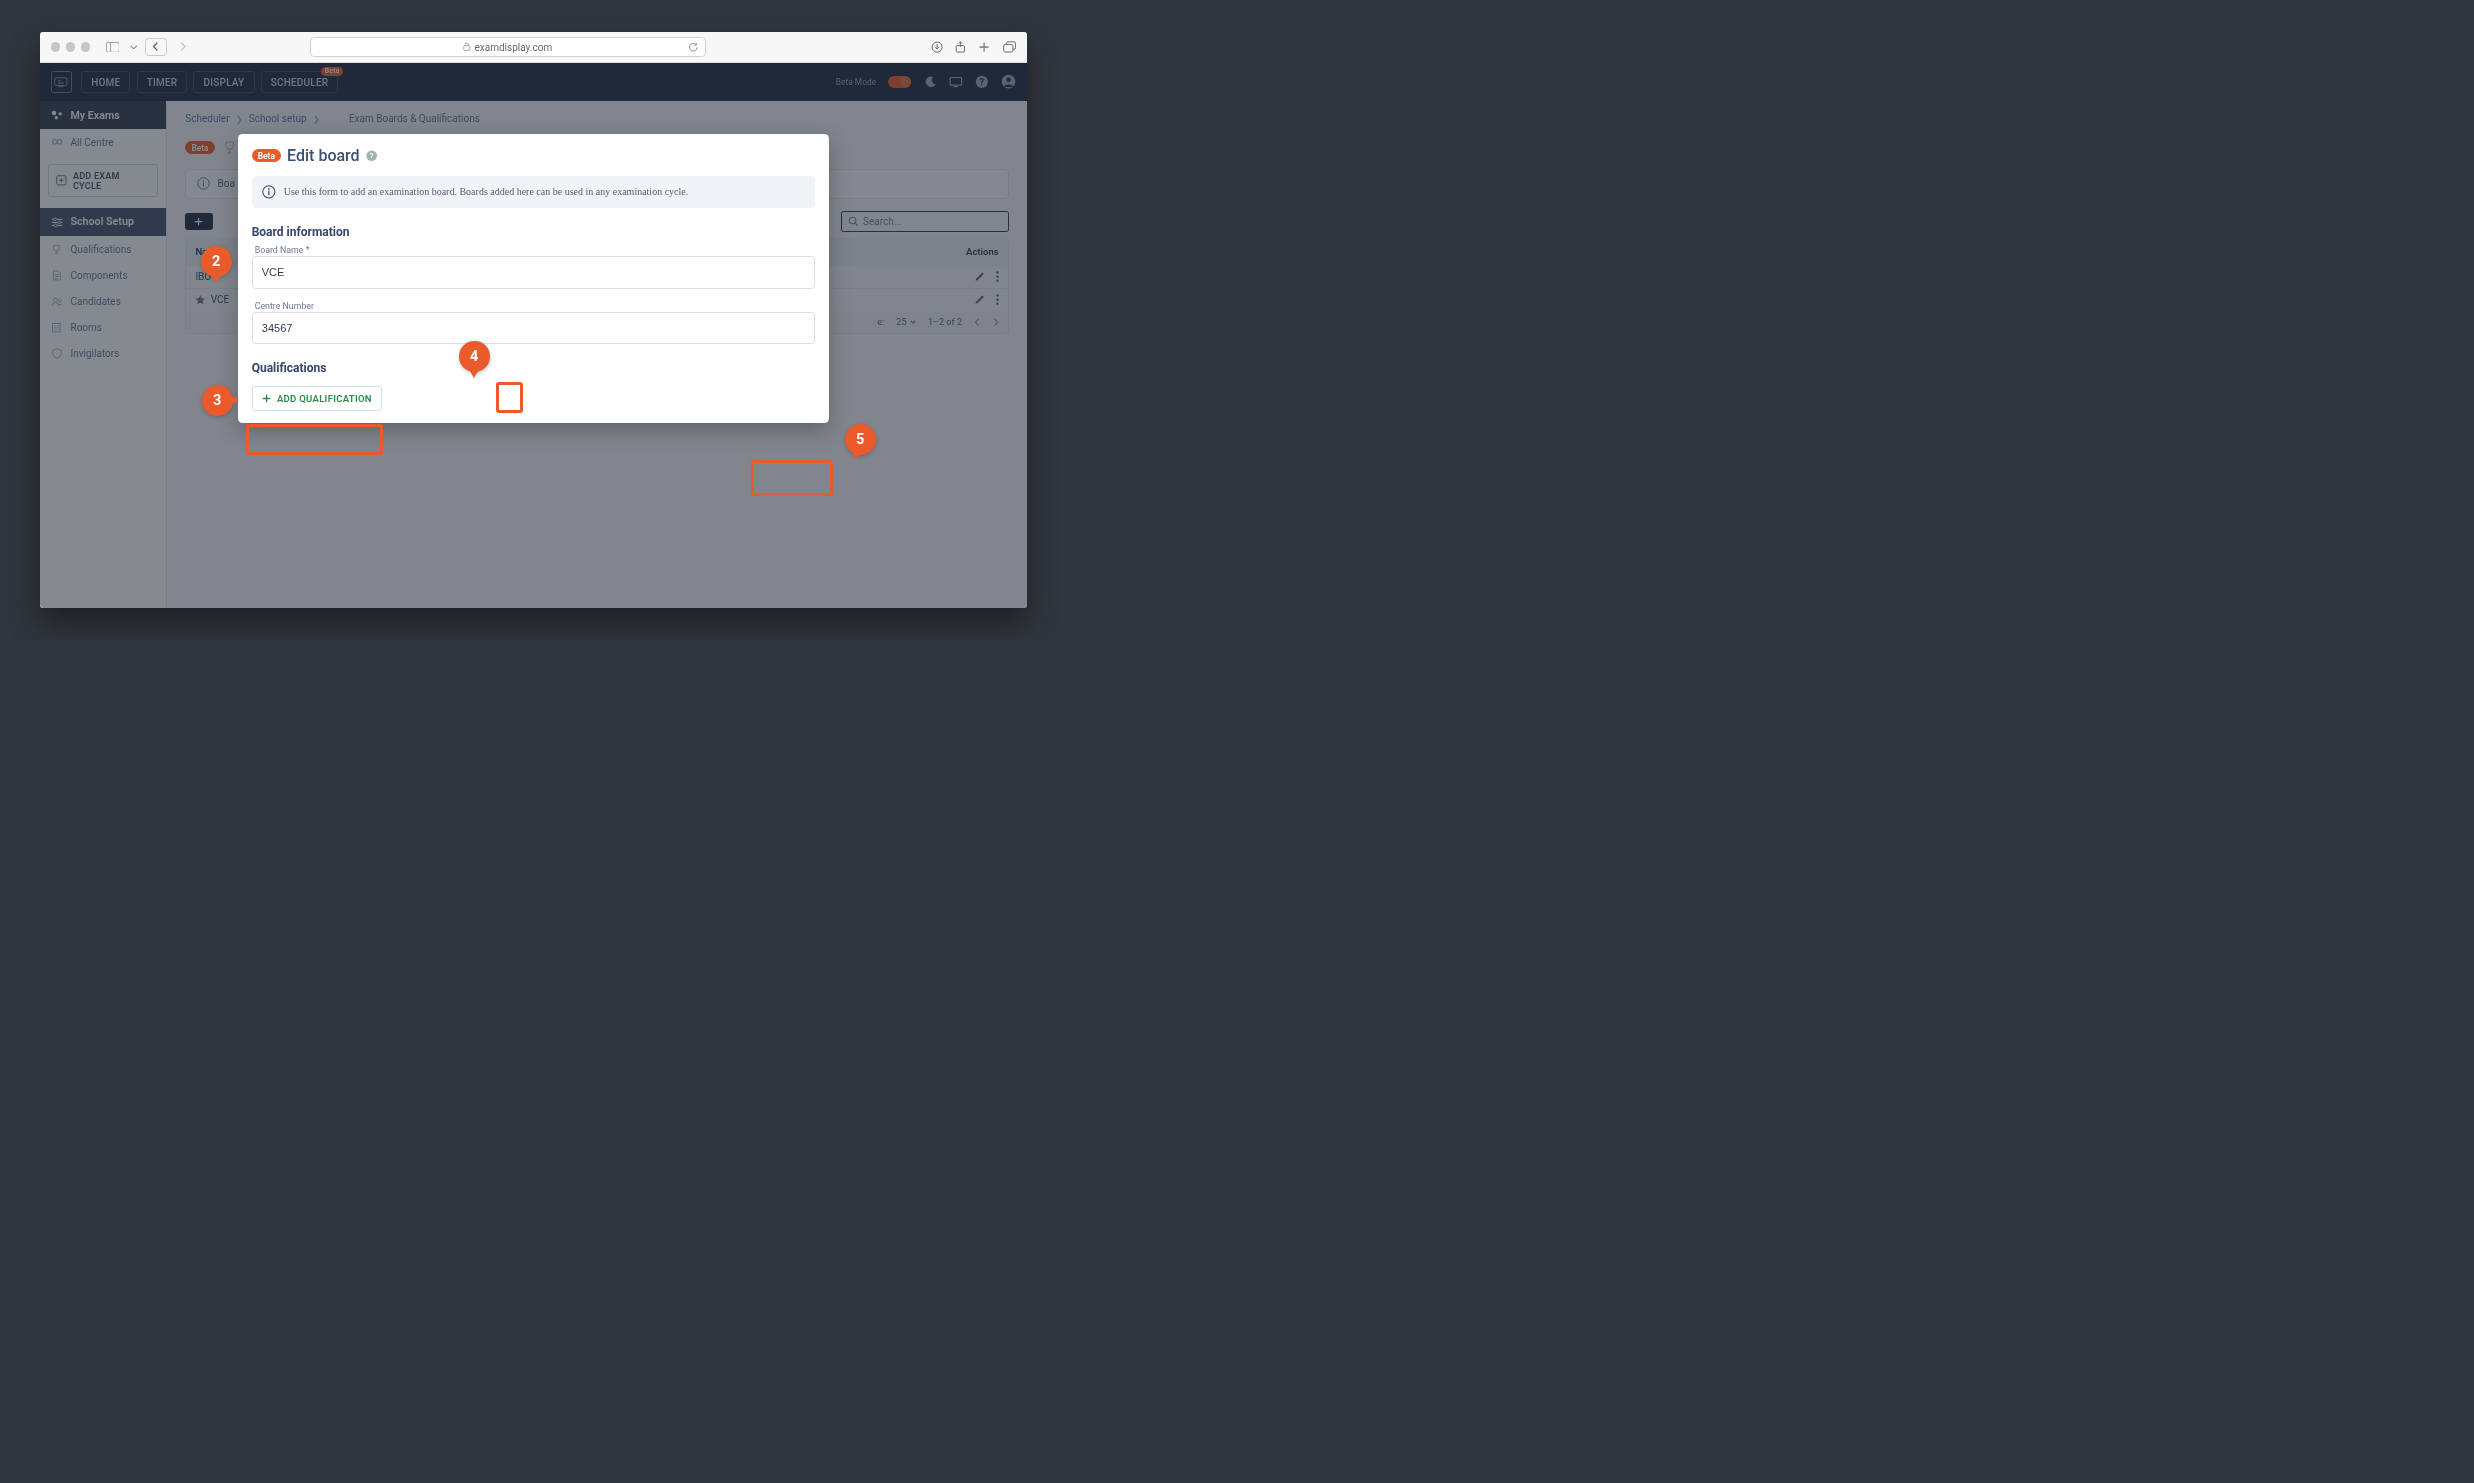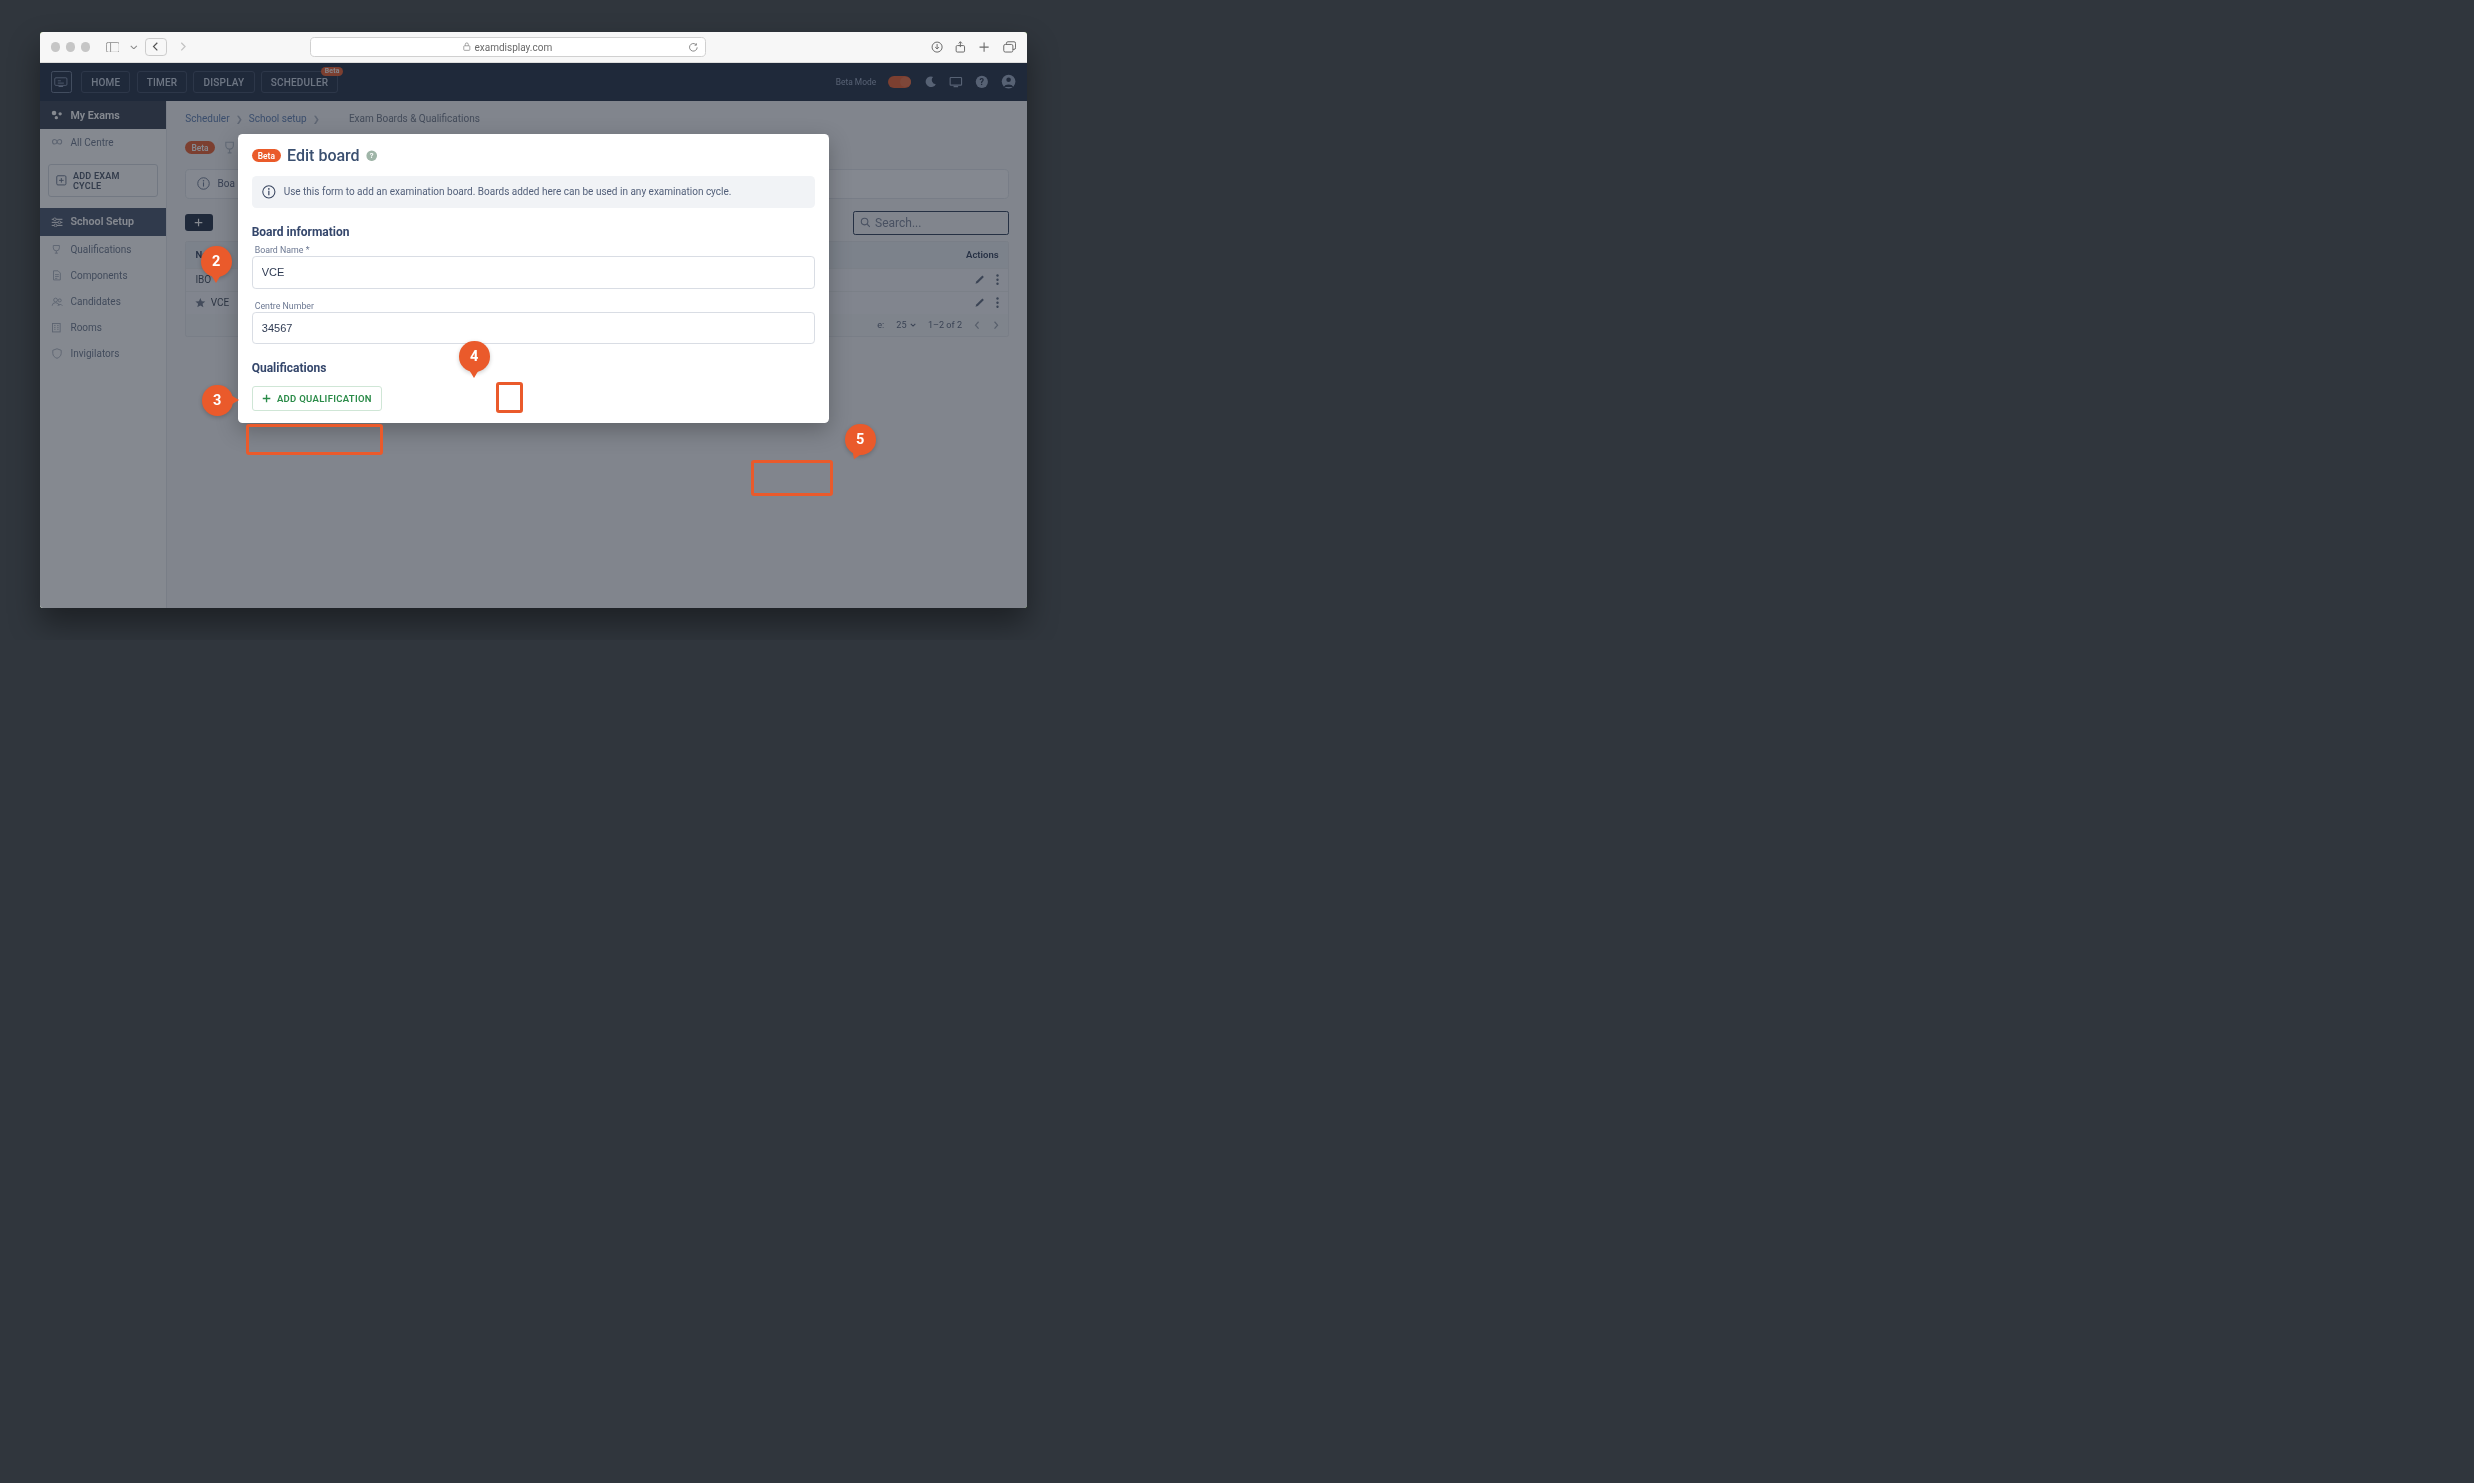--- a/index.html
+++ b/index.html
@@ -104,21 +104,21 @@
 
     .info-banner {
       margin-top:10.7px;
       border:0.8px solid #e2e5ea; border-radius:4.6px;
       padding:7.6px 10.7px; font-size:10px; color:#56607a; background:#fcfdfe;
       display:flex; align-items:center; gap:7.6px;
     }
 
     .actions-row { display:flex; align-items:center; gap:7.6px; margin-top:12.2px; }
     .pill-btn { background:#1e2a40; color:#fff; font-size:9.1px; font-weight:600; padding:3.8px 9.1px; border-radius:3px; display:flex; align-items:center; gap:4.6px; cursor:pointer; }
-    .search-box { margin-left:auto; width:156px; border:0.8px.5 solid #1e2a40; border:1.5px solid #2a3a55; border-radius:2.3px; padding:3.8px 6.1px; font-size:12px; color:#7a8398; display:flex; align-items:center; gap:4.6px; }
+    .search-box { margin-left:auto; width:168px; border:0.8px.5 solid #1e2a40; border:1.5px solid #2a3a55; border-radius:2.3px; padding:3.8px 6.1px; font-size:10px; color:#7a8398; display:flex; align-items:center; gap:4.6px; }
 
     .table { margin-top:6.1px; border:0.8px solid #e5e7eb; background:#f1f3f6; border-radius:2.3px; overflow:hidden; }
     .thead { display:flex; font-size:9.5px; font-weight:600; color:#2c3b57; padding:7.6px 9.1px; background:#eceff3; }
     .th.name { flex:1; }
     .th.actions { width:61px; text-align:right; }
     .trow { display:flex; align-items:center; padding:5.3px 9.1px; font-size:10px; color:#3d4657; background:#f6f7fa; border-top:0.8px solid #e8eaee;}
     .trow .name { flex:1; display:flex; align-items:center; gap:4.6px;}
     .trow .actions { width:61px; display:flex; justify-content:flex-end; gap:10.7px; color:#5b667c;}
     .tfoot { display:flex; justify-content:flex-end; align-items:center; gap:12.2px; padding:6.1px 9.1px; font-size:9.1px; color:#5b667c; }
 
@@ -132,21 +132,21 @@
       top:102px; left:198px; right:198px;
       background:#fff; border-radius:4.6px;
       box-shadow:0 7.6px 21.3px rgba(0,0,0,.25);
       padding: 12.2px 13.7px 12.2px;
     }
     .dlg-title-row { display:flex; align-items:center; gap:6.1px; }
     .dlg-title { font-size:16px; color:#3b5070; font-weight:500;}
     .dlg-info {
       margin-top:10.7px; background:#f1f3f6; border-radius:4.6px;
       padding:9.1px 10.7px; font-size:10px; color:#53607a;
-      display:flex; align-items:center; gap:7.6px;
+      display:flex; align-items:center; gap:7.6px;font-family:Liberation Serif, serif;
     }
     .section-h { font-size:12px; font-weight:700; color:#34466b; margin-top:17px; }
     .row2 { display:flex; gap:12.2px; margin-top:6.1px;flex-direction:column; }
     .field { flex:1; }
     .field-label { font-size:8.8px; color:#6c7892; padding-left:3px; }
     .field-input {
       width:100%; border:0.8px solid #d9dde4; border-radius:3.8px;
       padding:9.1px 9.1px; font-size:11px; color:#2f3b53; margin-top:1.5px;
       background:#fff;
     }

